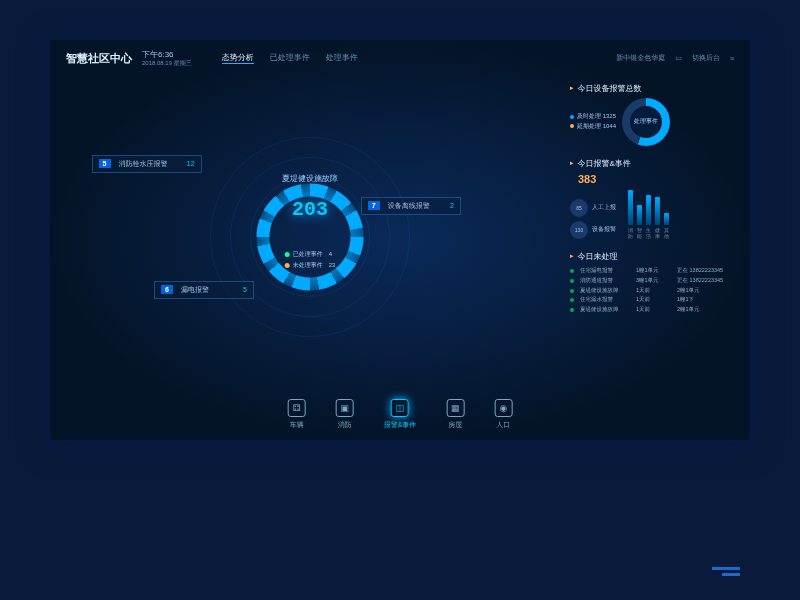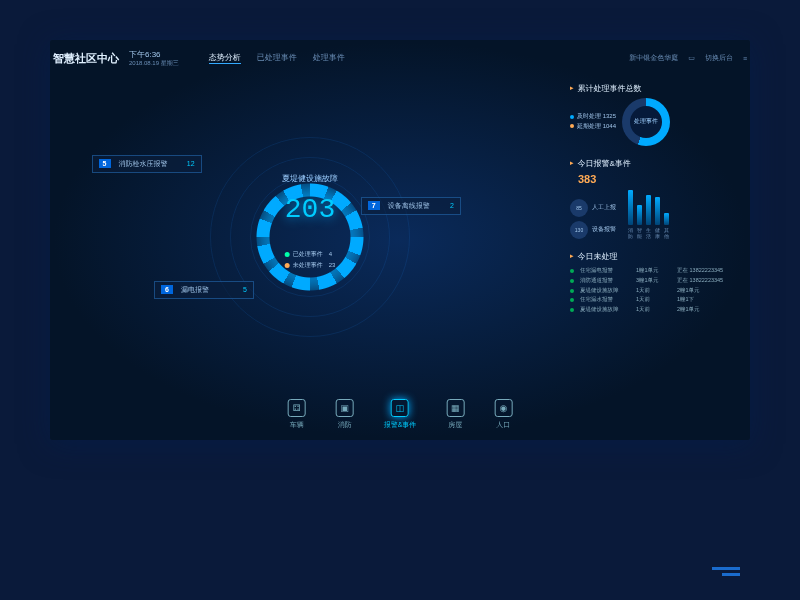--- a/index.html
+++ b/index.html
@@ -1,36 +1,36 @@
 <!DOCTYPE html>
 <html><head>
 <meta charset="utf-8">
 <style>
 *{margin:0;padding:0;box-sizing:border-box}
 body{background:#0a1a3a;font-family:'Microsoft YaHei',sans-serif;color:#a0c4e8;width:800px;height:600px;overflow:hidden}
 .outer{padding:40px 50px 0 50px}
 .title-bar{color:#1a6bcc;font-size:20px;font-weight:600;letter-spacing:4px;margin-bottom:18px}
 .dashboard{background:radial-gradient(ellipse at center,#0a2a5a 0%,#041428 70%);border-radius:2px;height:400px;position:relative;overflow:hidden;box-shadow:0 4px 30px rgba(0,30,80,.5)}
-.header{display:flex;align-items:center;padding:10px 3px;font-size:8px}
+.header{display:flex;align-items:center;padding:10px 16px;font-size:8px}
 .logo{font-size:11px;font-weight:700;color:#e0f0ff}
 .time{margin-left:10px;line-height:1.2}
 .nav{display:flex;gap:16px;margin-left:30px}
 .nav-item{cursor:pointer;color:#6a8db5}
 .nav-item.active{color:#e0f0ff;border-bottom:1px solid #3af}
 .header-right{margin-left:auto;display:flex;gap:10px;align-items:center;font-size:7px;color:#6a8db5}
 .header-right span{cursor:pointer}
 .main{display:flex;height:300px}
 .center{flex:1;position:relative}
 .ring-wrap{position:absolute;left:50%;top:50%;transform:translate(-50%,-45%);width:200px;height:200px}
 .ring{position:absolute;border-radius:50%;border:1px solid rgba(30,120,220,.15)}
 .r1{width:200px;height:200px;left:0;top:0}
 .r2{width:160px;height:160px;left:20px;top:20px}
 .r3{width:120px;height:120px;left:40px;top:40px}
 .dashed-ring{position:absolute;width:110px;height:110px;left:45px;top:45px;border-radius:50%;background:conic-gradient(from 0deg,#0af 0 20deg,transparent 20deg 30deg,#0af 30deg 50deg,transparent 50deg 60deg,#0af 60deg 80deg,transparent 80deg 90deg,#0af 90deg 110deg,transparent 110deg 120deg,#0af 120deg 140deg,transparent 140deg 150deg,#0af 150deg 170deg,transparent 170deg 180deg,#0af 180deg 200deg,transparent 200deg 210deg,#0af 210deg 230deg,transparent 230deg 240deg,#0af 240deg 260deg,transparent 260deg 270deg,#0af 270deg 290deg,transparent 290deg 300deg,#0af 300deg 320deg,transparent 320deg 330deg,#0af 330deg 350deg,transparent 350deg 360deg);mask:radial-gradient(circle,transparent 40px,#000 41px,#000 53px,transparent 54px);-webkit-mask:radial-gradient(circle,transparent 40px,#000 41px,#000 53px,transparent 54px);filter:drop-shadow(0 0 8px #0af)}
-.big-num{position:absolute;left:50%;top:36%;transform:translate(-50%,-50%);font-size:28px;font-weight:400;color:#0cf;text-shadow:0 0 12px #0af;font-family:'Courier New',monospace}
+.big-num{position:absolute;left:50%;top:36%;transform:translate(-50%,-50%);font-size:20px;font-weight:700;color:#0cf;text-shadow:0 0 12px #0af;font-family:'Courier New',monospace}
 .center-label{position:absolute;left:50%;top:18%;transform:translateX(-50%);font-size:8px;color:#9ecfff}
 .sub-stats{position:absolute;left:50%;top:56%;transform:translateX(-50%);font-size:6px;line-height:1.8;text-align:left;white-space:nowrap}
 .sub-stats span{display:inline-block;width:5px;height:5px;border-radius:50%;margin-right:3px;vertical-align:middle}
 .dot-g{background:#0fa}
 .dot-o{background:#fa5}
 .callout{position:absolute;background:rgba(10,30,60,.6);border:1px solid rgba(40,120,200,.5);padding:3px 6px;font-size:7px;display:flex;align-items:center;gap:8px}
 .callout .badge{background:#06d;color:#fff;font-weight:700;padding:1px 4px;font-size:7px}
 .callout .val{color:#0cf;margin-left:auto}
 .c1{left:8%;top:26%;width:110px}
 .c2{right:21%;top:40%;width:100px}
@@ -117,21 +117,21 @@
   </div>
   <div class="callout c3">
    <span class="badge">6</span>
    <span>漏电报警</span>
    <span class="val">5</span>
   </div>
  </div>
 
  <div class="right-panel">
   <div class="section">
-   <div class="sec-title">累计处理事件总数</div>
+   <div class="sec-title">今日设备报警总数</div>
    <div class="donut-area">
     <div class="legend">
      <div><span class="legend-dot" style="background:#0af"></span><i style="font-style:normal">及时处理</i> <i style="font-style:normal">1325</i></div>
      <div><span class="legend-dot" style="background:#fa5"></span><i style="font-style:normal">延期处理</i> <i style="font-style:normal">1044</i></div>
     </div>
     <div class="donut">
                 <div class="donut-label">处理事件</div>
               </div>
    </div>
   </div>

